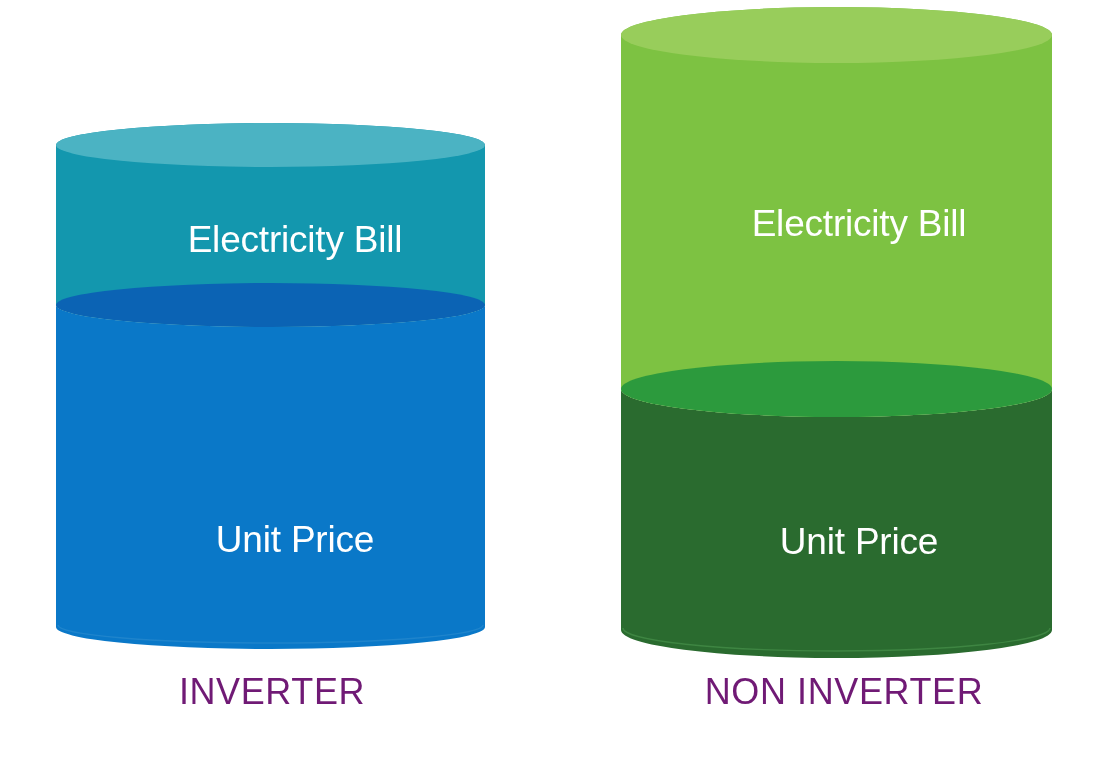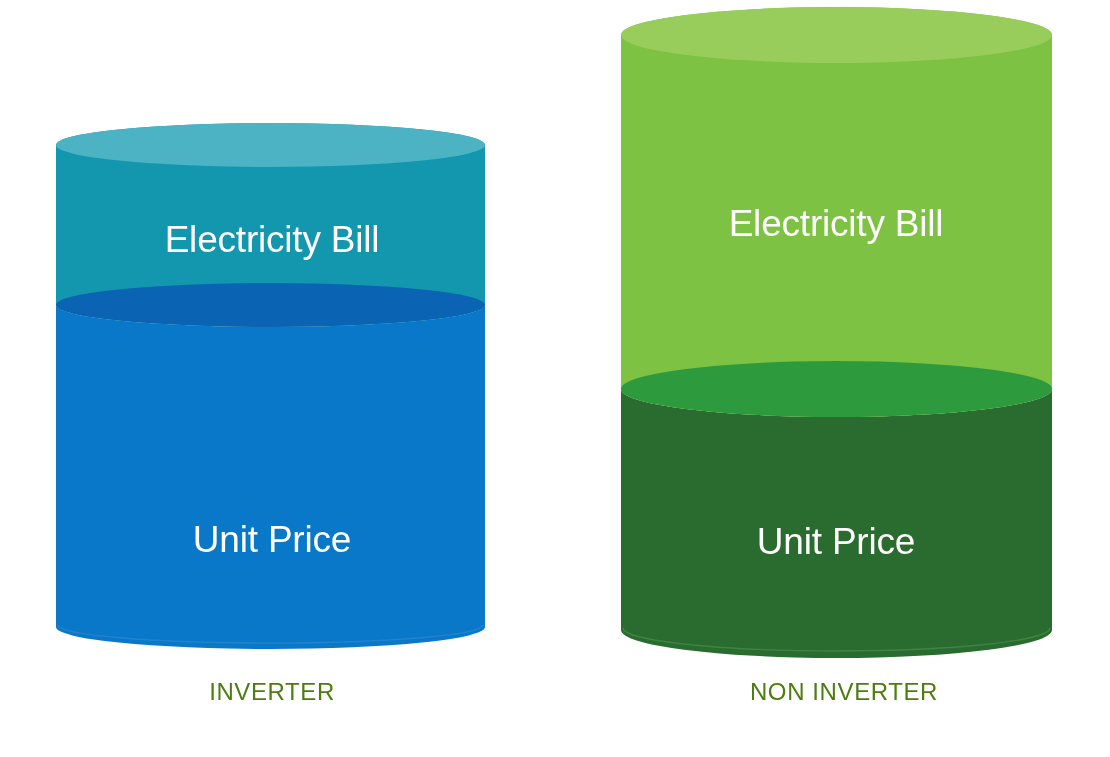--- a/index.html
+++ b/index.html
@@ -27,25 +27,26 @@
   }
   .seg-label {
     position: absolute;
     color: #ffffff;
     font-size: 37px;
     font-weight: 400;
     letter-spacing: -0.2px;
     white-space: nowrap;
     transform: translate(-50%, -50%);
     text-align: center;
+    margin-left: 23px;
   }
   .axis-label {
     position: absolute;
-    color: #4d7c0f;
-    font-size: 24px;
+    color: #701a75;
+    font-size: 36px;
     font-weight: 400;
     letter-spacing: 0.6px;
     white-space: nowrap;
     transform: translate(-50%, -50%);
     text-align: center;
   }
 </style>
 </head>
 <body>
 

